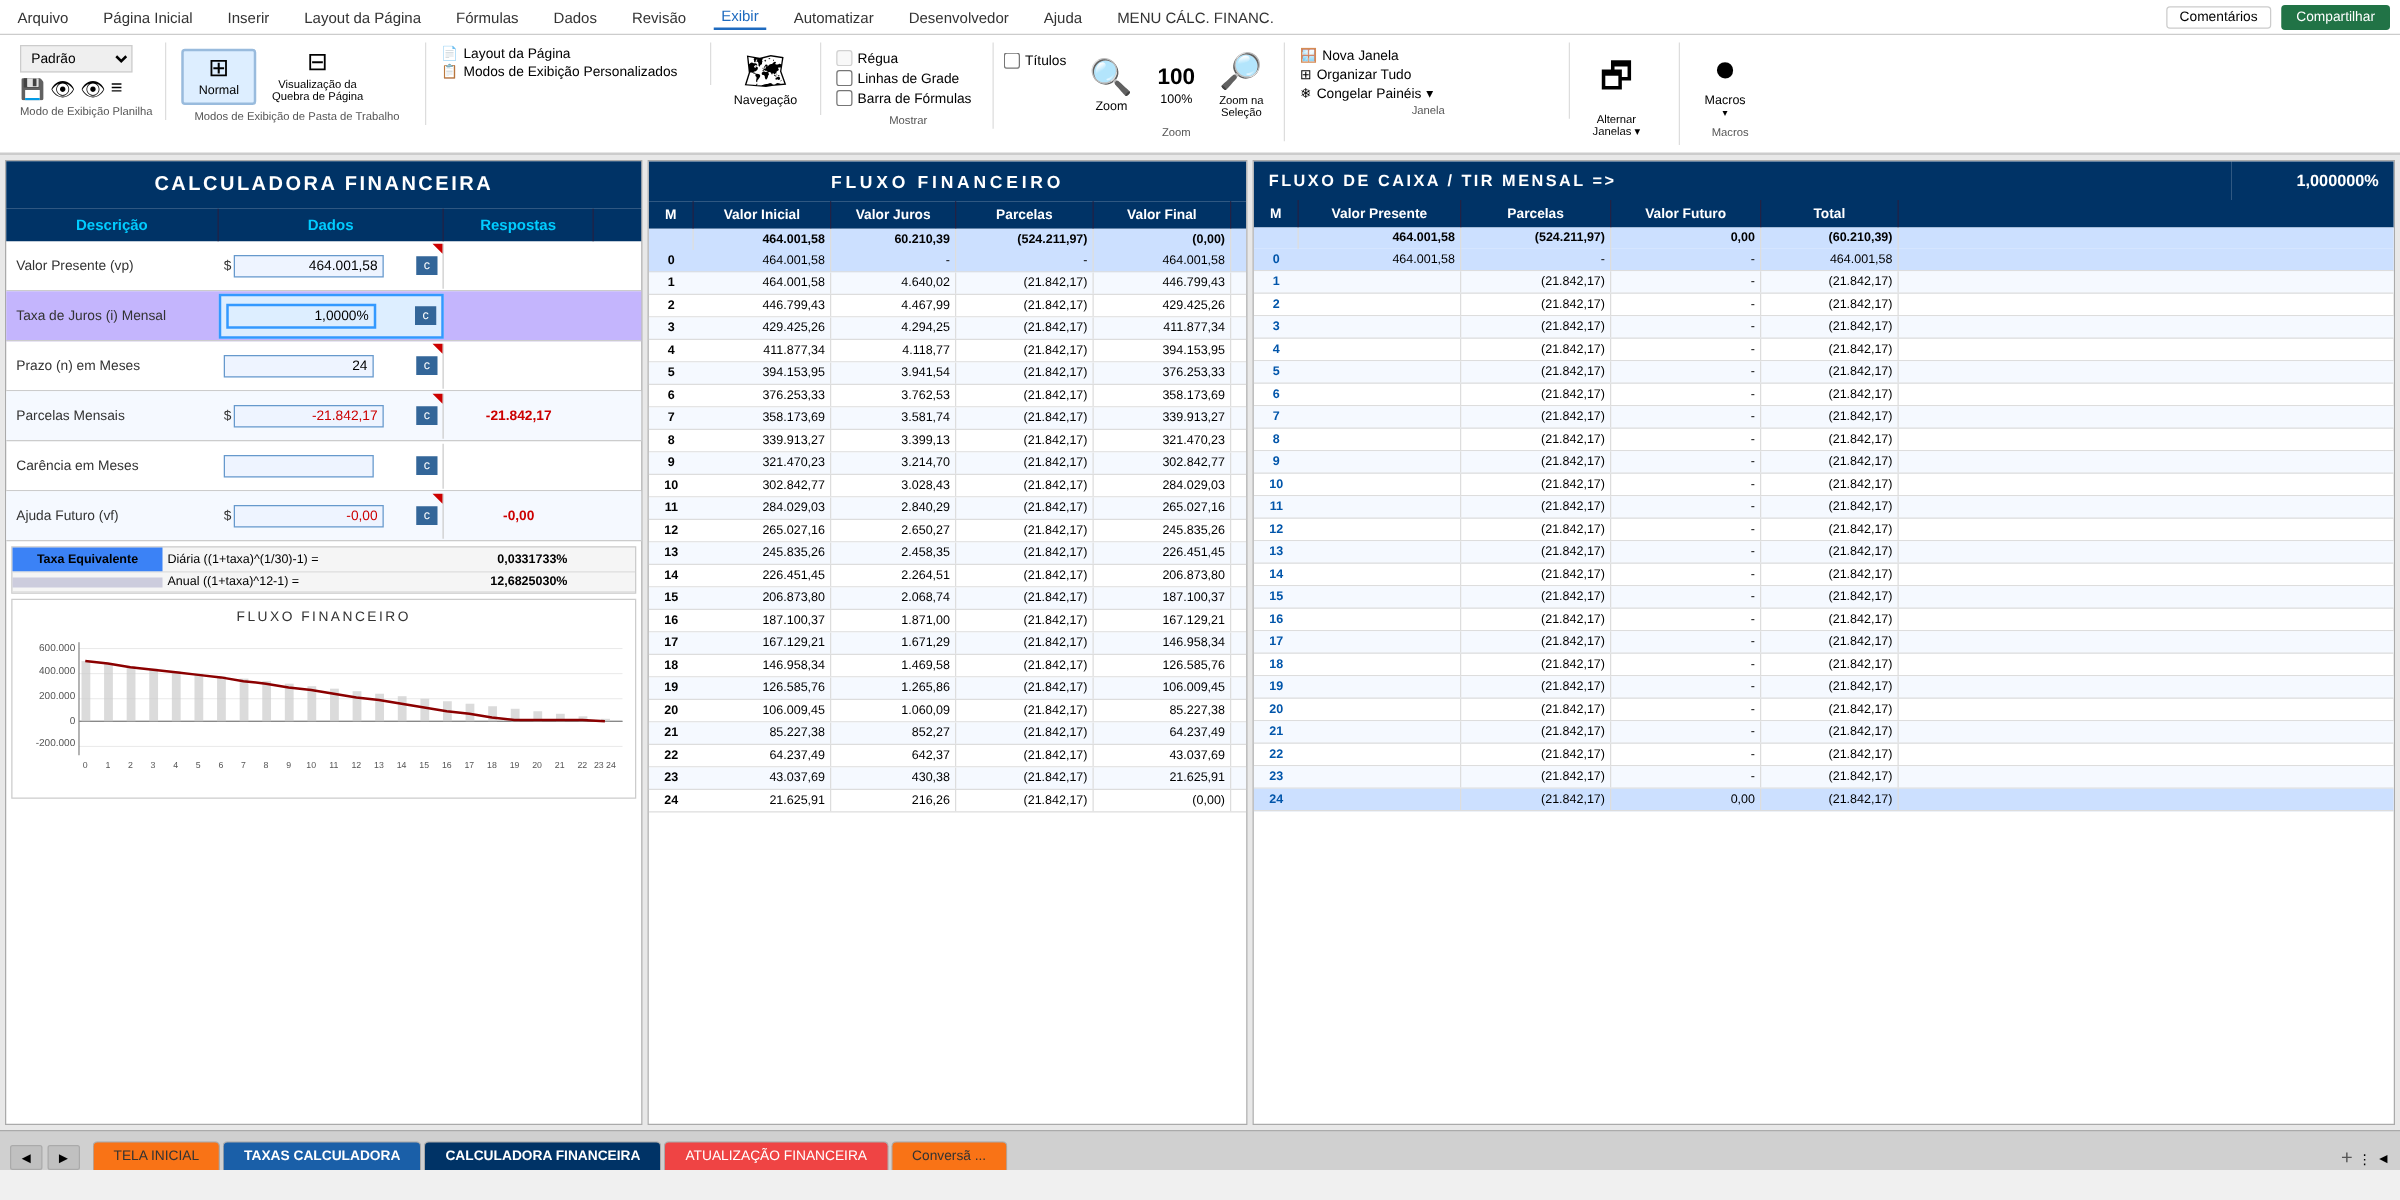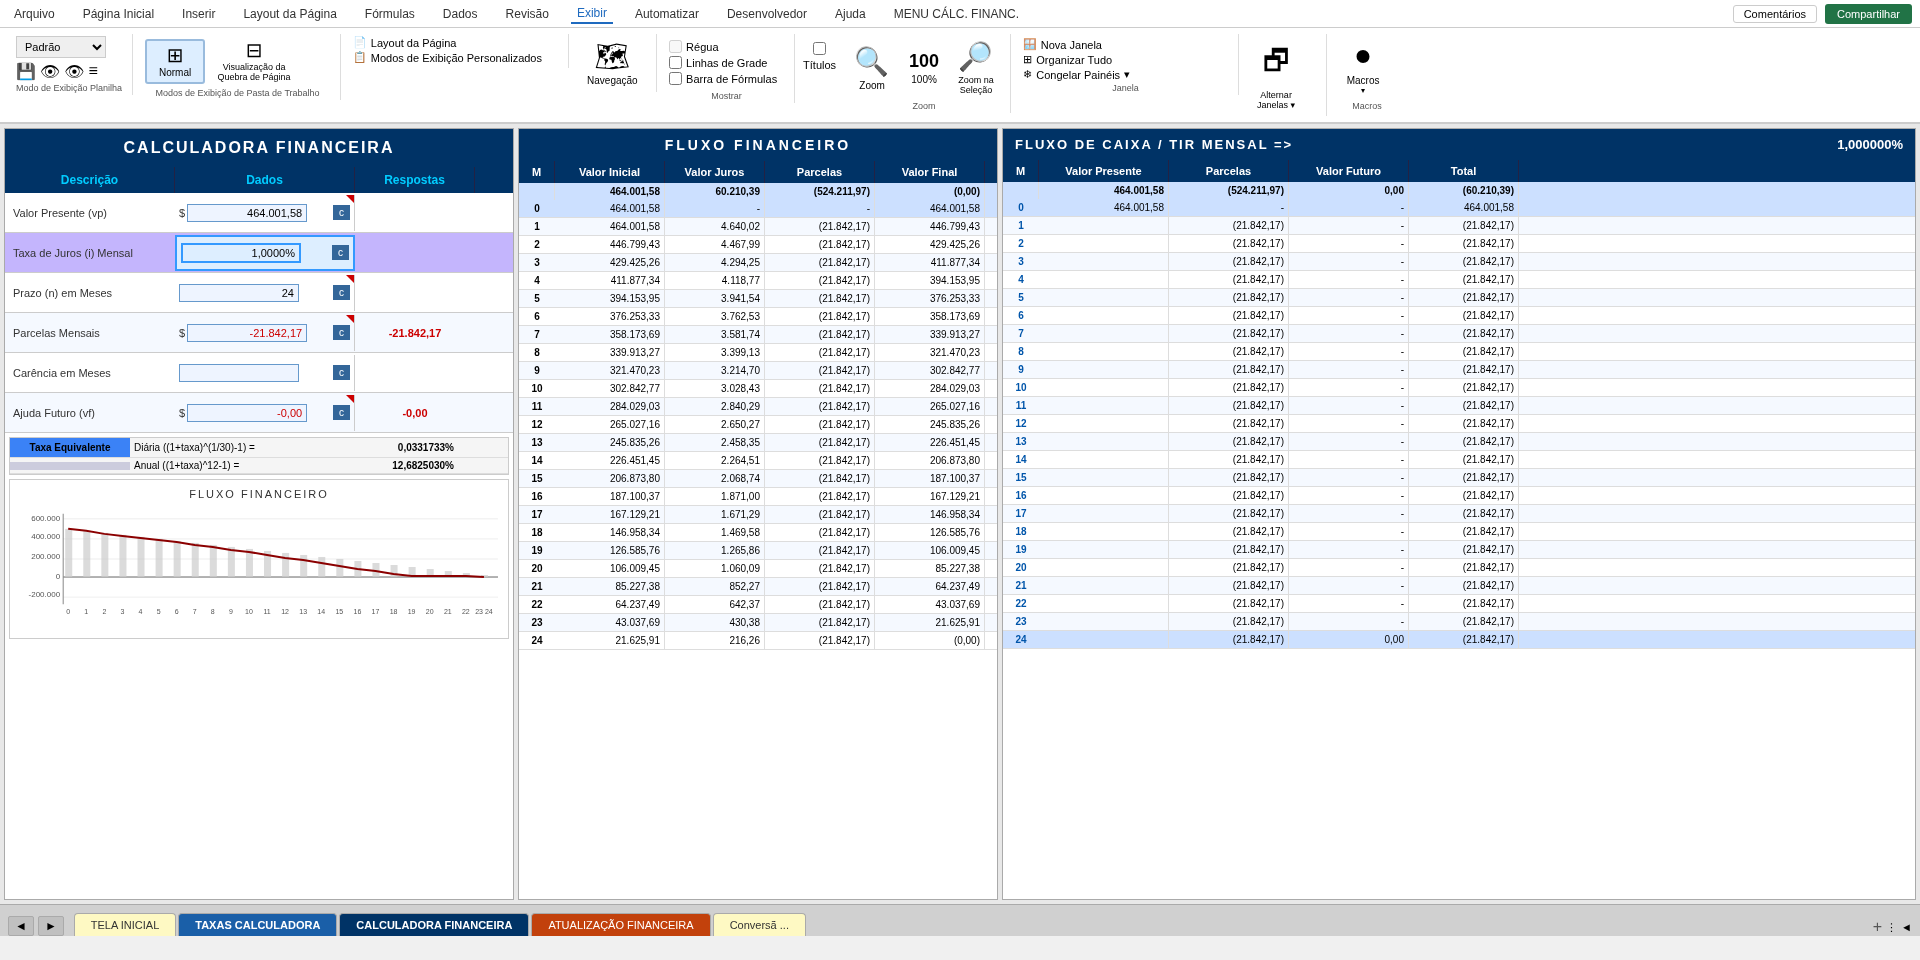--- a/index.html
+++ b/index.html
@@ -76,21 +76,21 @@
     .caixa-col-header { padding: 5px 3px; text-align: center; border-right: 1px solid #224; }
     .caixa-sum-row { display: grid; grid-template-columns: 36px 130px 120px 120px 110px; background: #cce0ff; font-size: 10px; font-weight: bold; }
     .caixa-data-row { display: grid; grid-template-columns: 36px 130px 120px 120px 110px; border-bottom: 1px solid #ddd; }
     .caixa-data-row:nth-child(even) { background: #f5f9ff; }
     .caixa-cell { padding: 3px 4px; text-align: right; border-right: 1px solid #ddd; font-size: 10px; }
     .caixa-cell-m { text-align: center; font-weight: bold; font-size: 10px; padding: 3px 2px; color: #0055aa; }
     .caixa-highlight { background: #cce0ff !important; }
 
     
     .tabs-bar { display: flex; align-items: flex-end; background: #d0d0d0; padding: 0 8px; height: 32px; border-top: 1px solid #aaa; gap: 2px; }
-    .tab { padding: 5px 16px; font-size: 11px; cursor: pointer; border-radius: 4px 4px 0 0; border: 1px solid #aaa; border-bottom: none; background: #fef9c3; color: #333; }
+    .tab { padding: 5px 16px; font-size: 11px; cursor: pointer; border-radius: 4px 4px 0 0; border: 1px solid #aaa; border-bottom: none; background: #f97316; color: #333; }
     .tab.active { background: #1e6abf; color: #fff; font-weight: bold; }
     .tab-nav { display: flex; align-items: center; gap: 4px; margin-right: 8px; }
     .tab-nav-btn { background: #c0c0c0; border: 1px solid #aaa; cursor: pointer; padding: 2px 6px; font-size: 12px; border-radius: 2px; }
     .tabs-right { margin-left: auto; display: flex; align-items: center; gap: 4px; }
     .add-tab-btn { background: transparent; border: none; font-size: 16px; cursor: pointer; color: #555; }
 
     
     ::-webkit-scrollbar { width: 8px; height: 8px; }
     ::-webkit-scrollbar-track { background: #f0f0f0; }
     ::-webkit-scrollbar-thumb { background: #aaa; border-radius: 4px; }
@@ -186,21 +186,21 @@
       </label>
       <label style="display:flex; align-items:center; gap:4px; font-size:11px;">
         <input type="checkbox" style="">
         <span>Barra de Fórmulas</span>
       </label>
     </div>
     <div class="ribbon-group-label" style="margin-top:4px;">Mostrar</div>
   </div>
 
   <div style="display:flex; align-items:flex-start; padding-top:8px;">
-    <label style="display:flex; align-items:center; gap:4px; font-size:11px;flex-direction:column;">
+    <label style="display:flex; align-items:center; gap:4px; font-size:11px;">
       <input type="checkbox" style="">
       <span>Títulos</span>
     </label>
   </div>
 
   <div class="ribbon-group" style="min-width:160px;">
     <div class="ribbon-items">
       <div class="ribbon-btn">
         <div class="ribbon-icon-lg">🔍</div>
         <div class="ribbon-label-row">Zoom</div>
@@ -823,20 +823,20 @@
 </div>
 
 <div class="tabs-bar">
   <div class="tab-nav">
     <button class="tab-nav-btn">◄</button>
     <button class="tab-nav-btn">►</button>
   </div>
   <div class="tab">TELA INICIAL</div>
   <div class="tab active" style="background:#1a5fa8;">TAXAS CALCULADORA</div>
   <div class="tab" style="background:#003366; color:#fff; font-weight:bold;">CALCULADORA FINANCEIRA</div>
-  <div class="tab" style="background:#c2410c; color:#fff;">ATUALIZAÇÃO FINANCEIRA</div>
+  <div class="tab" style="background:#ef4444; color:#fff;">ATUALIZAÇÃO FINANCEIRA</div>
   <div class="tab">Conversã ...</div>
   <div class="tabs-right">
     <button class="add-tab-btn">+</button>
     <span style="cursor:pointer;">⋮</span>
     <span style="cursor:pointer;">◄</span>
   </div>
 </div>
 
 </body></html>

